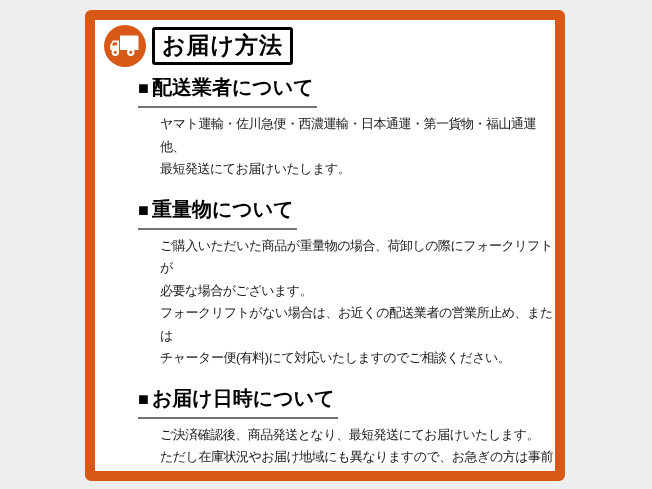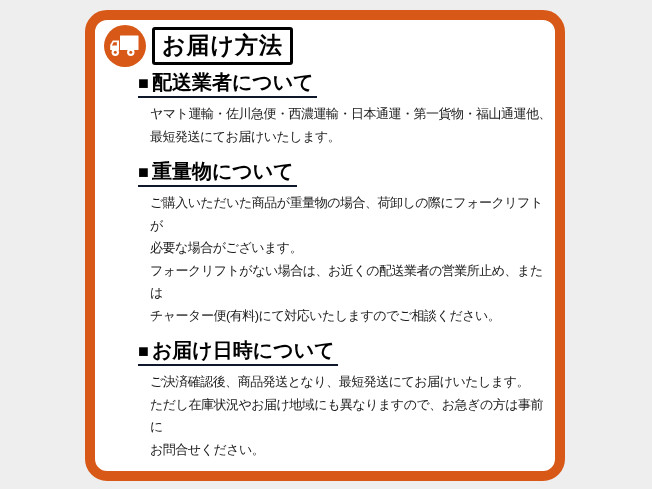--- a/index.html
+++ b/index.html
@@ -9,21 +9,21 @@
     position: relative;
     overflow: hidden;
     font-family: "Liberation Sans", "DejaVu Sans", sans-serif;
   }
   .panel {
     position: absolute;
     left: 85px; top: 10px;
     width: 460px; height: 451px;
     background: #ffffff;
     border: 10px solid #d85818;
-    border-radius: 22px;
+    border-radius: 6px;
     overflow: hidden;
   }
   .header-row {
     display: flex;
     align-items: center;
     gap: 5px;
     margin: 4px 0 0 8px;
   }
   .badge { width: 44px; height: 44px; flex: 0 0 44px; }
   .badge svg { display: block; width: 44px; height: 44px; }
@@ -38,41 +38,41 @@
     letter-spacing: 1px;
     color: #000;
     white-space: nowrap;
   }
   .sections { margin-left: 43px; margin-right: 14px; }
   .sec { margin-top: 11px; }
   .sec.first { margin-top: 2px; }
   .sec-heading {
     display: inline-block;
     font-size: 20px;
-    line-height: 25px;
+    line-height: 35px;
     font-weight: bold;
     color: #000;
-    border-bottom: 2px solid #0f172a;
+    border-bottom: 2px solid #737373;
     padding-right: 3px;
     white-space: nowrap;
   }
   .bullet {
     display: inline-block;
     margin-right: 3px;
     font-size: 18px;
   }
   .sec-body {
     margin: 5px 0 0 12px;
     width: 404px;
     font-size: 13px;
     letter-spacing: -0.5px;
     line-height: 22.5px;
     color: #1b1b1b;
   }
-  .line { white-space: normal; }
+  .line { white-space: normal; margin-left: 10px; }
 </style>
 </head>
 <body>
 
 <div class="panel">
 
   <div class="header-row">
     <span class="badge">
       <svg viewBox="0 0 44 44" xmlns="http://www.w3.org/2000/svg" aria-hidden="true">
         <circle cx="22" cy="22" r="21" fill="#d85818"></circle>

